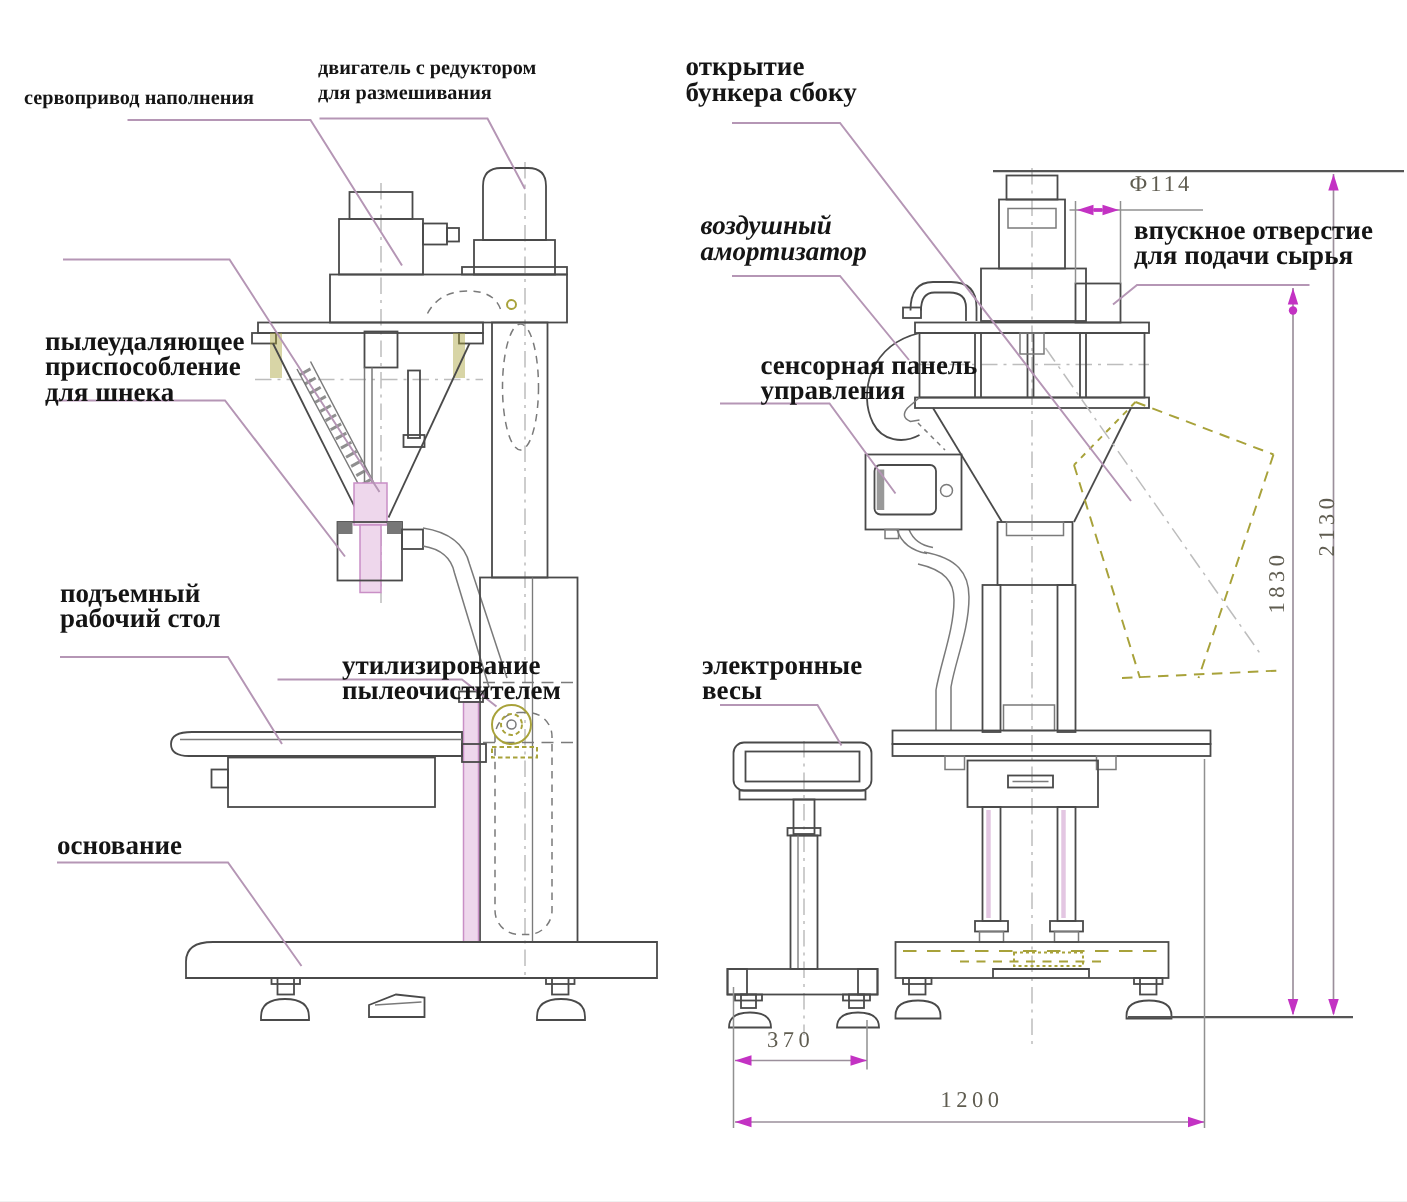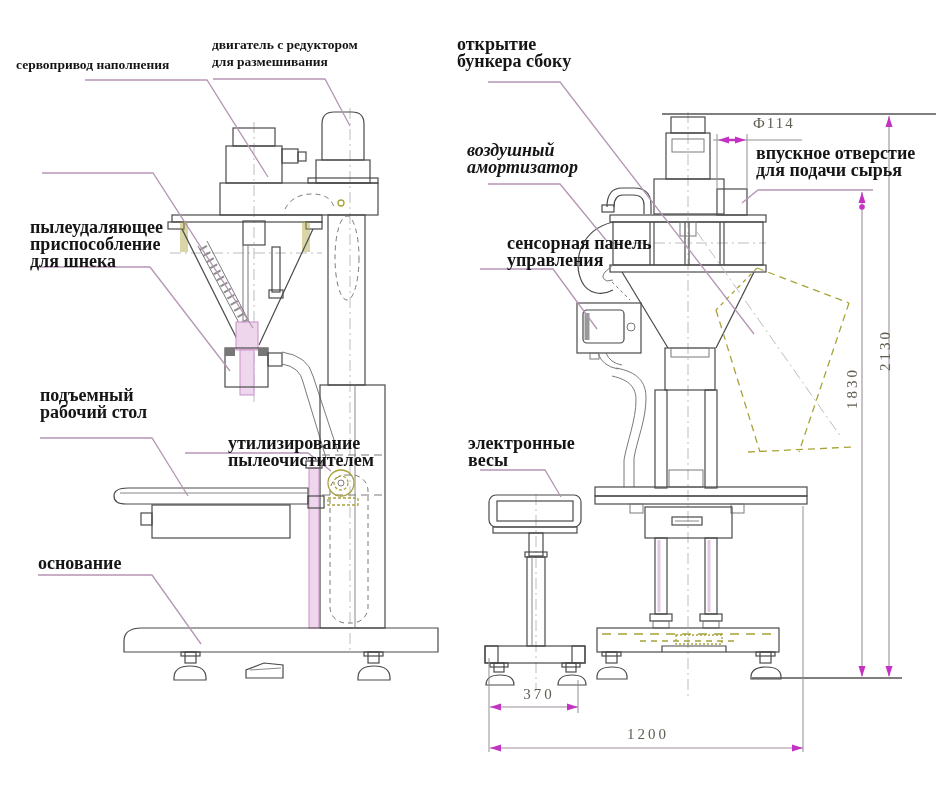--- a/index.html
+++ b/index.html
@@ -316,16 +316,16 @@
 <div class="co" style="left:464px;top:235px;margin-left:43px;">сенсорная панель
 управления</div>
 <div class="co" style="left:468px;top:435px;">электронные
 весы</div>
 <div class="co" style="left:756px;top:145px;">впускное отверстие
 для подачи сырья</div>
 
 <div class="dimtxt" style="left:753px;top:115px;letter-spacing:2px;">Ф114</div>
 <div class="dimtxt vert" style="left:822px;top:380px;">1830</div>
 <div class="dimtxt vert" style="left:855px;top:342px;">2130</div>
-<div class="dimtxt" style="left:516px;top:686px;width:46px;text-align:center;">370</div>
+<div class="dimtxt" style="left:504px;top:686px;width:46px;text-align:center;">370</div>
 <div class="dimtxt" style="left:597px;top:726px;width:72px;text-align:right;">1200</div>
 
 </div>
 
 </body></html>

